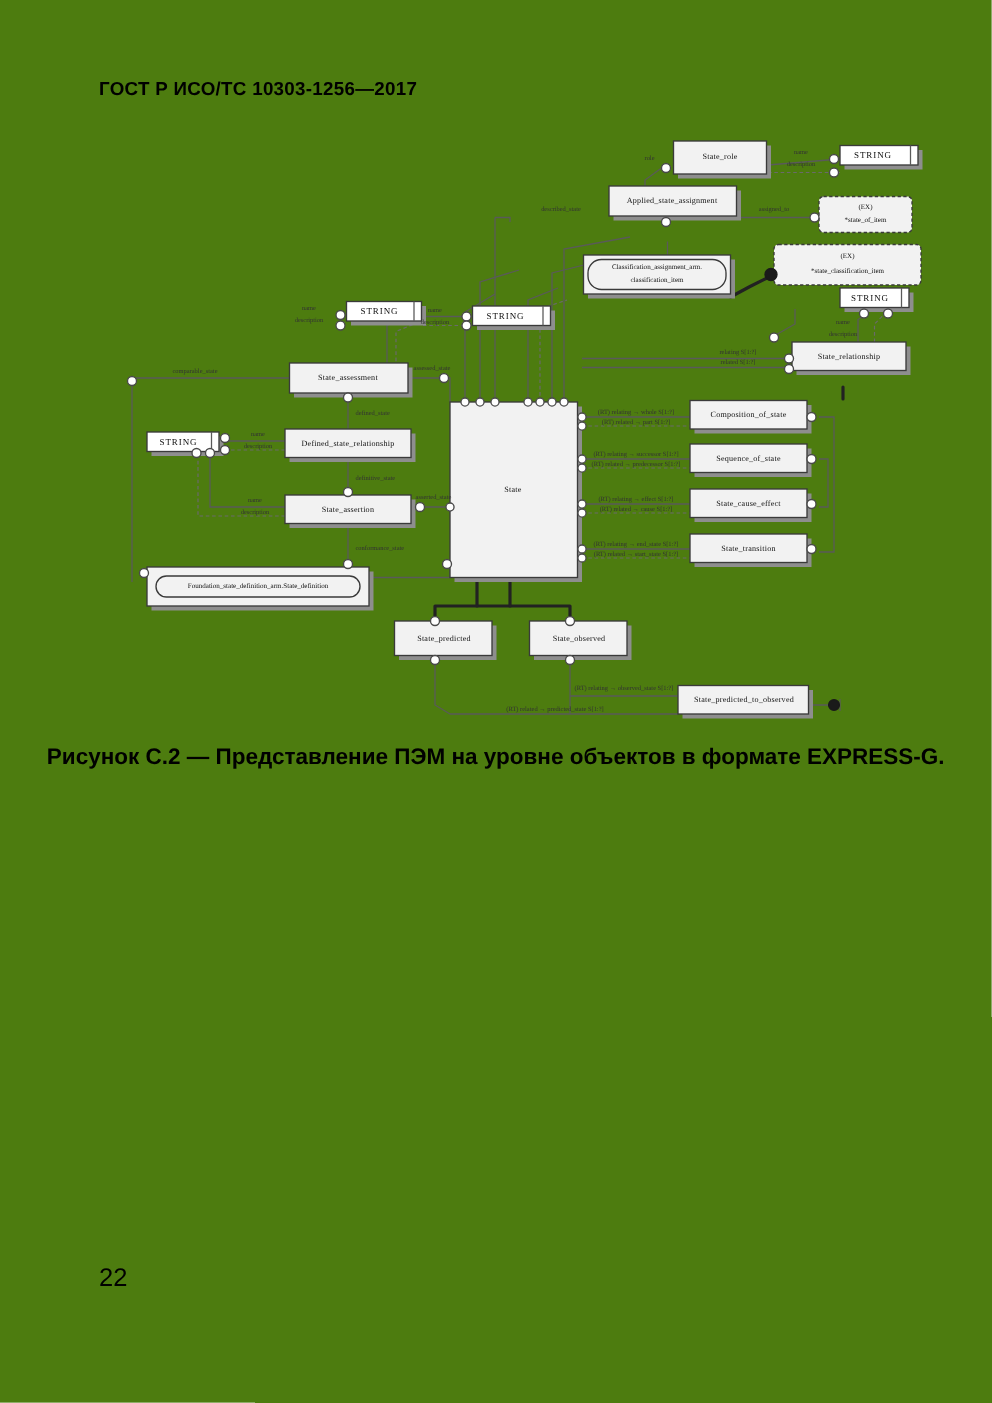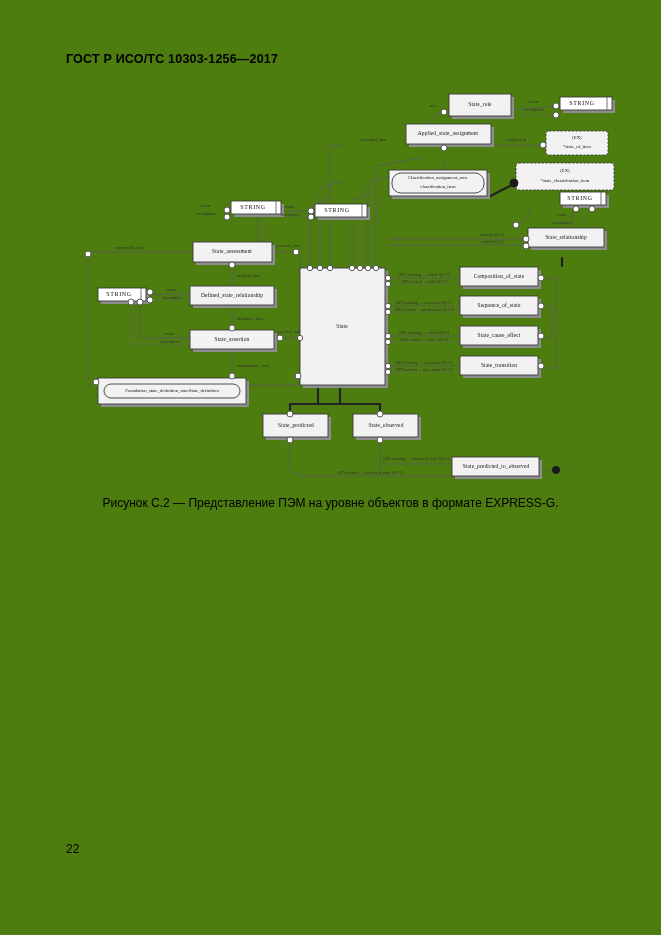--- a/index.html
+++ b/index.html
@@ -26,30 +26,31 @@
     top: 52px;
     font-size: 12.5px;
     font-weight: bold;
     letter-spacing: 0.2px;
     white-space: nowrap;
   }
   .page-number {
     position: absolute;
     left: 66px;
     top: 842px;
-    font-size: 12px;
+    font-size: 17px;
   }
   .figure-caption {
     position: absolute;
     left: 0;
     top: 496px;
     width: 661px;
     text-align: center;
-    font-size: 12px;
+    font-size: 15px;
     white-space: nowrap;
+    font-weight: bold;
   }
   .diagram {
     position: absolute;
     left: 0;
     top: 88px;
     width: 661px;
     height: 400px;
   }
   svg.express-g {
     display: block;

